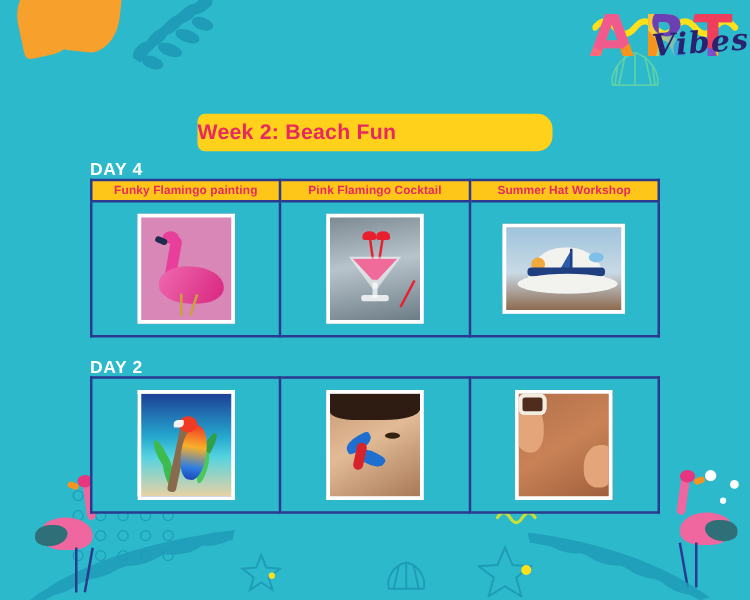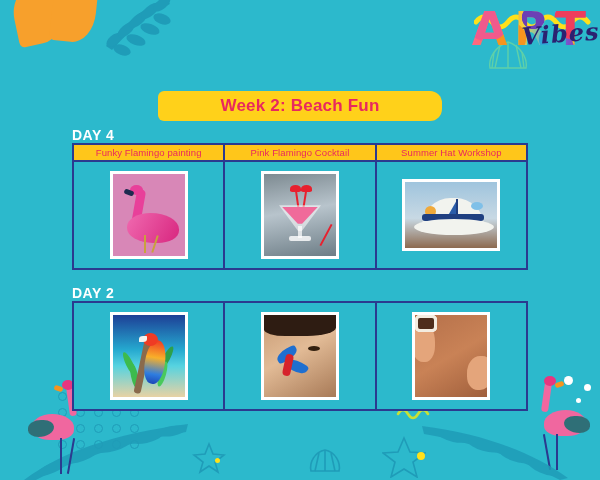--- a/index.html
+++ b/index.html
@@ -57,21 +57,21 @@
     transform: rotate(-4deg);
   }
 
   
   .week-banner {
     position: absolute;
     left: 158px; top: 91px;
     width: 284px; height: 30px;
     background: #ffd11a;
     border-radius: 6px 12px 12px 6px;
-    display: flex; align-items: center; justify-content: center;
+    display: flex; align-items: center; 
     z-index: 6;
   }
   .week-banner span {
     color: #e8285f;
     font-size: 17px;
     font-weight: bold;
     letter-spacing: .2px;
     white-space: nowrap;
   }
   .dates {
@@ -108,21 +108,21 @@
   #table-day1 { top: 143px; }
   #table-day2 { top: 301px; }
 
   .sched-table th, .sched-table td {
     border: 2px solid #2b3a8f;
   }
   .sched-table th {
     background: #ffc61a;
     color: #e8285f;
     font-size: 9.5px;
-    font-weight: normal;
+    font-weight: bold;
     height: 17px;
     padding: 0 2px;
     text-align: center;
     letter-spacing: .1px;
   }
   .sched-table td {
     background: #2cb9cc;
     height: 108px;
     text-align: center;
     vertical-align: middle;

